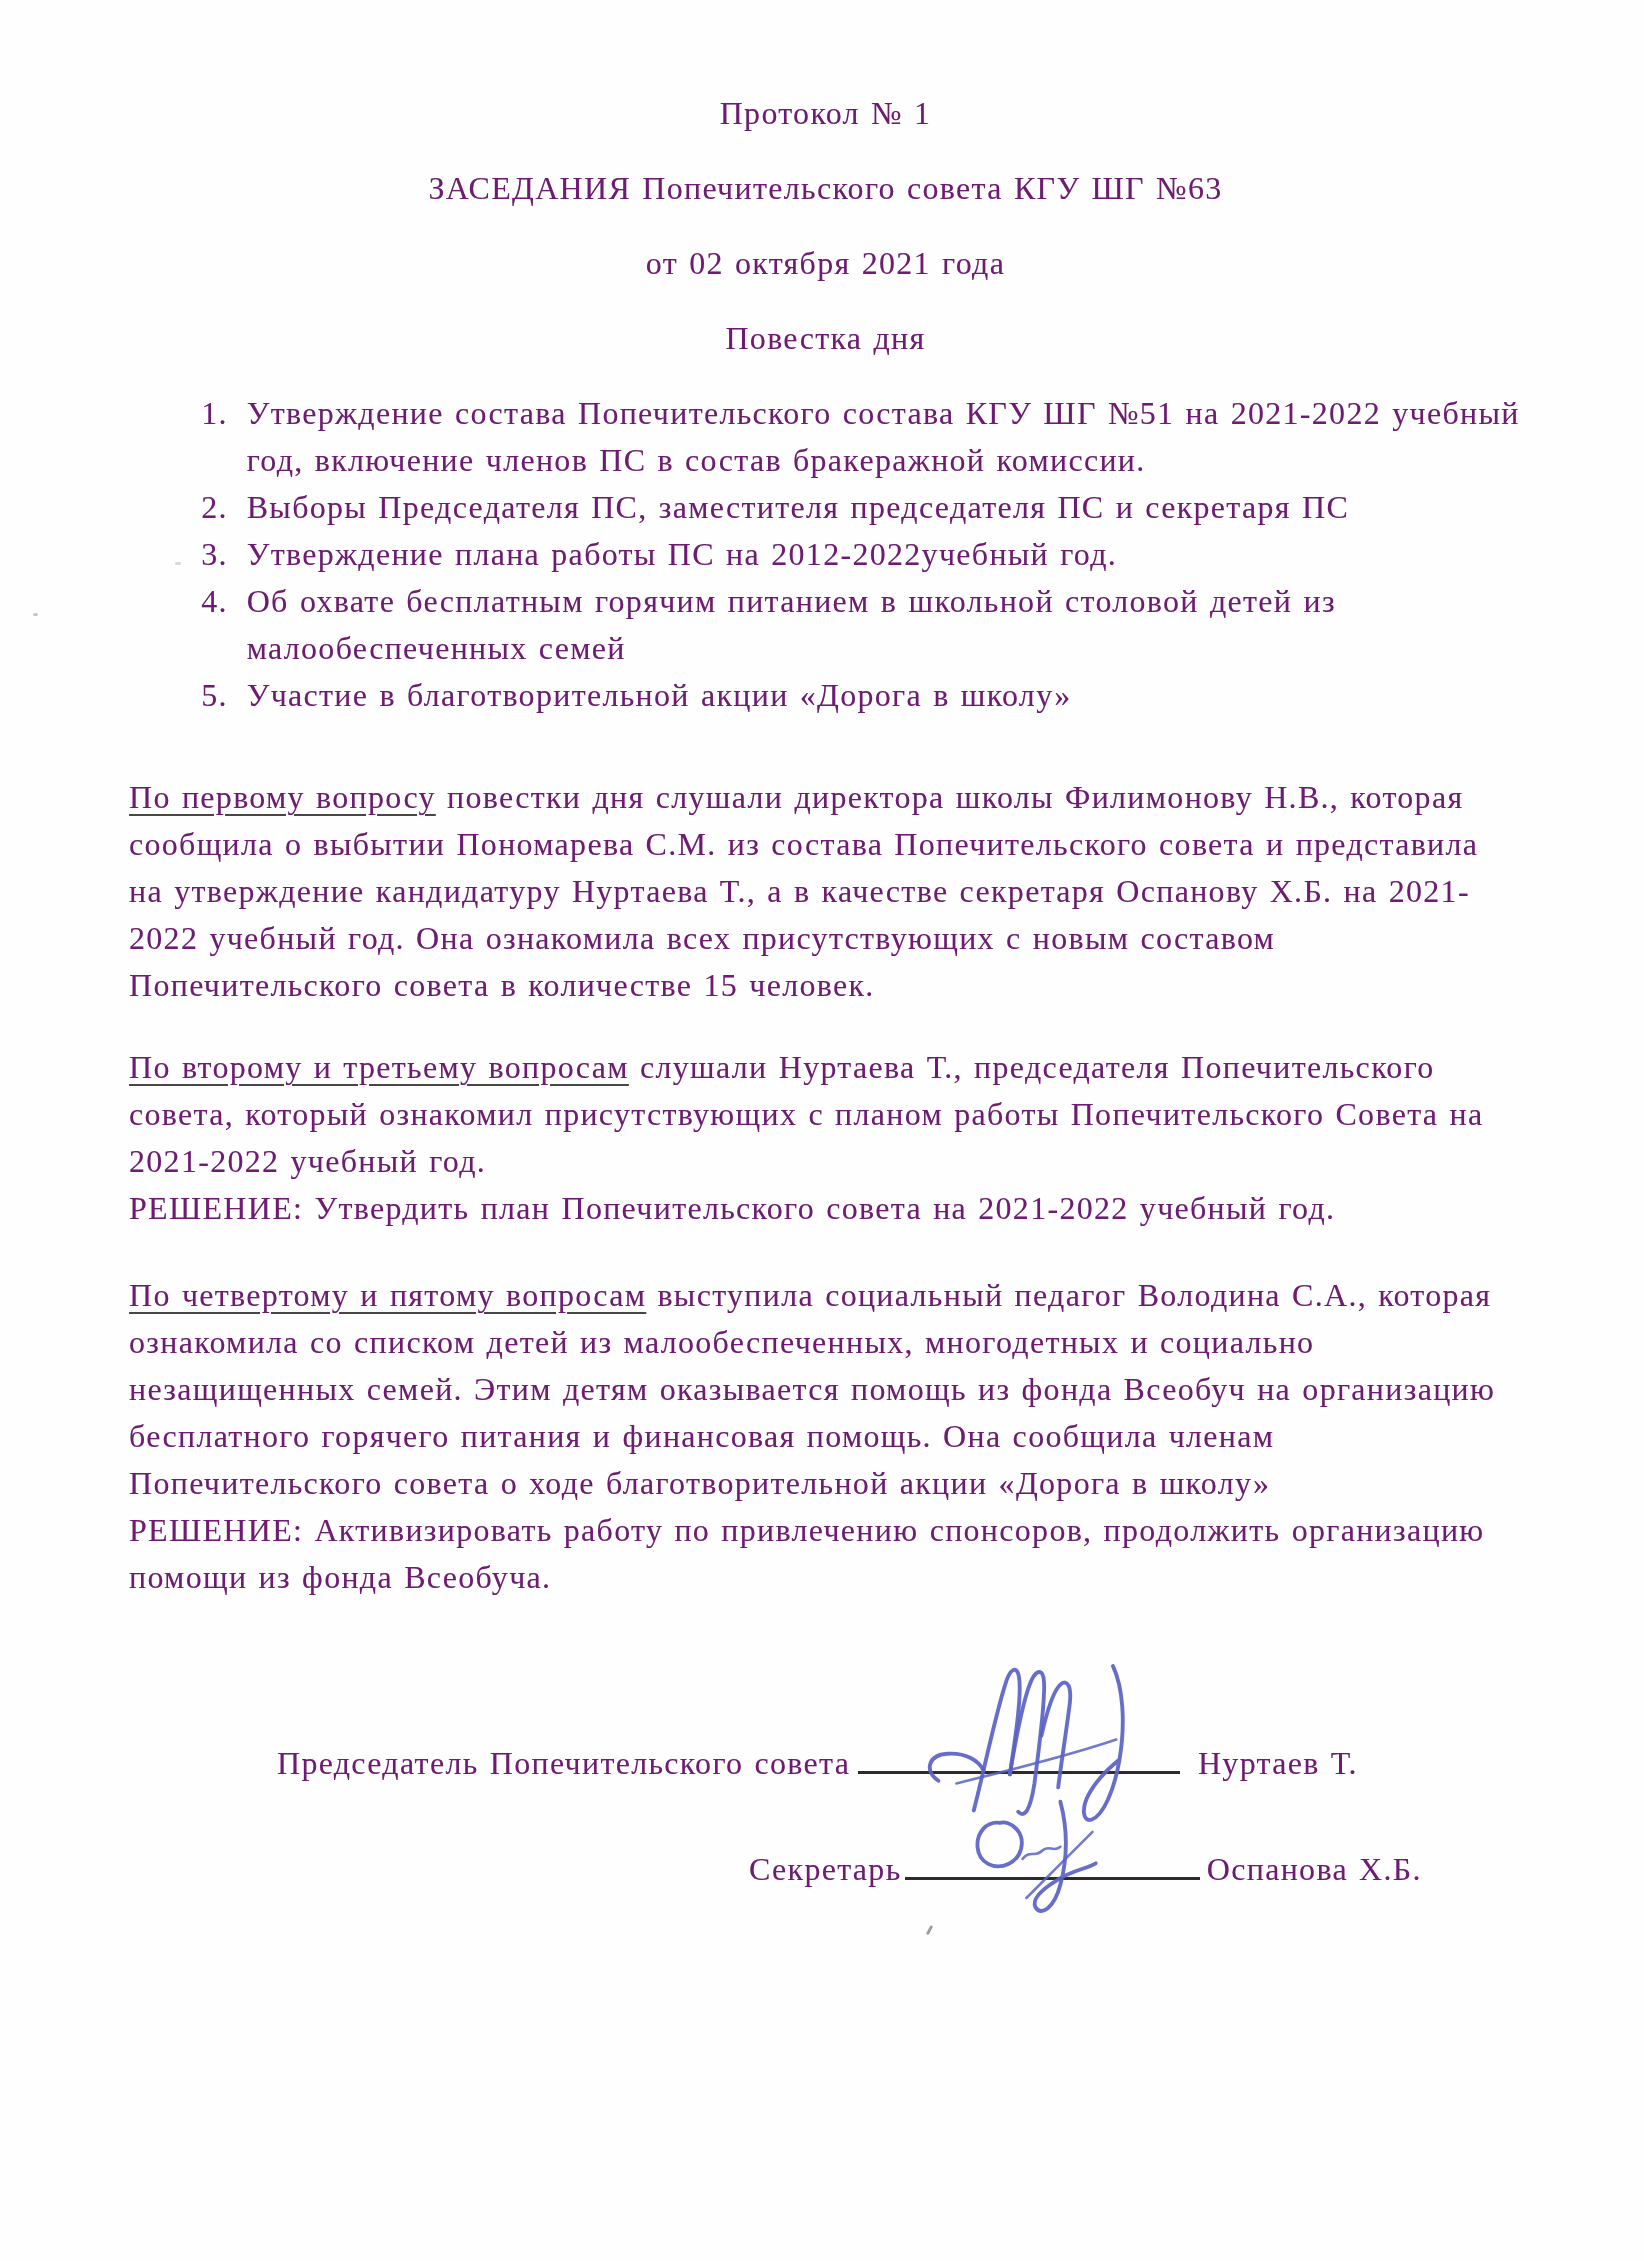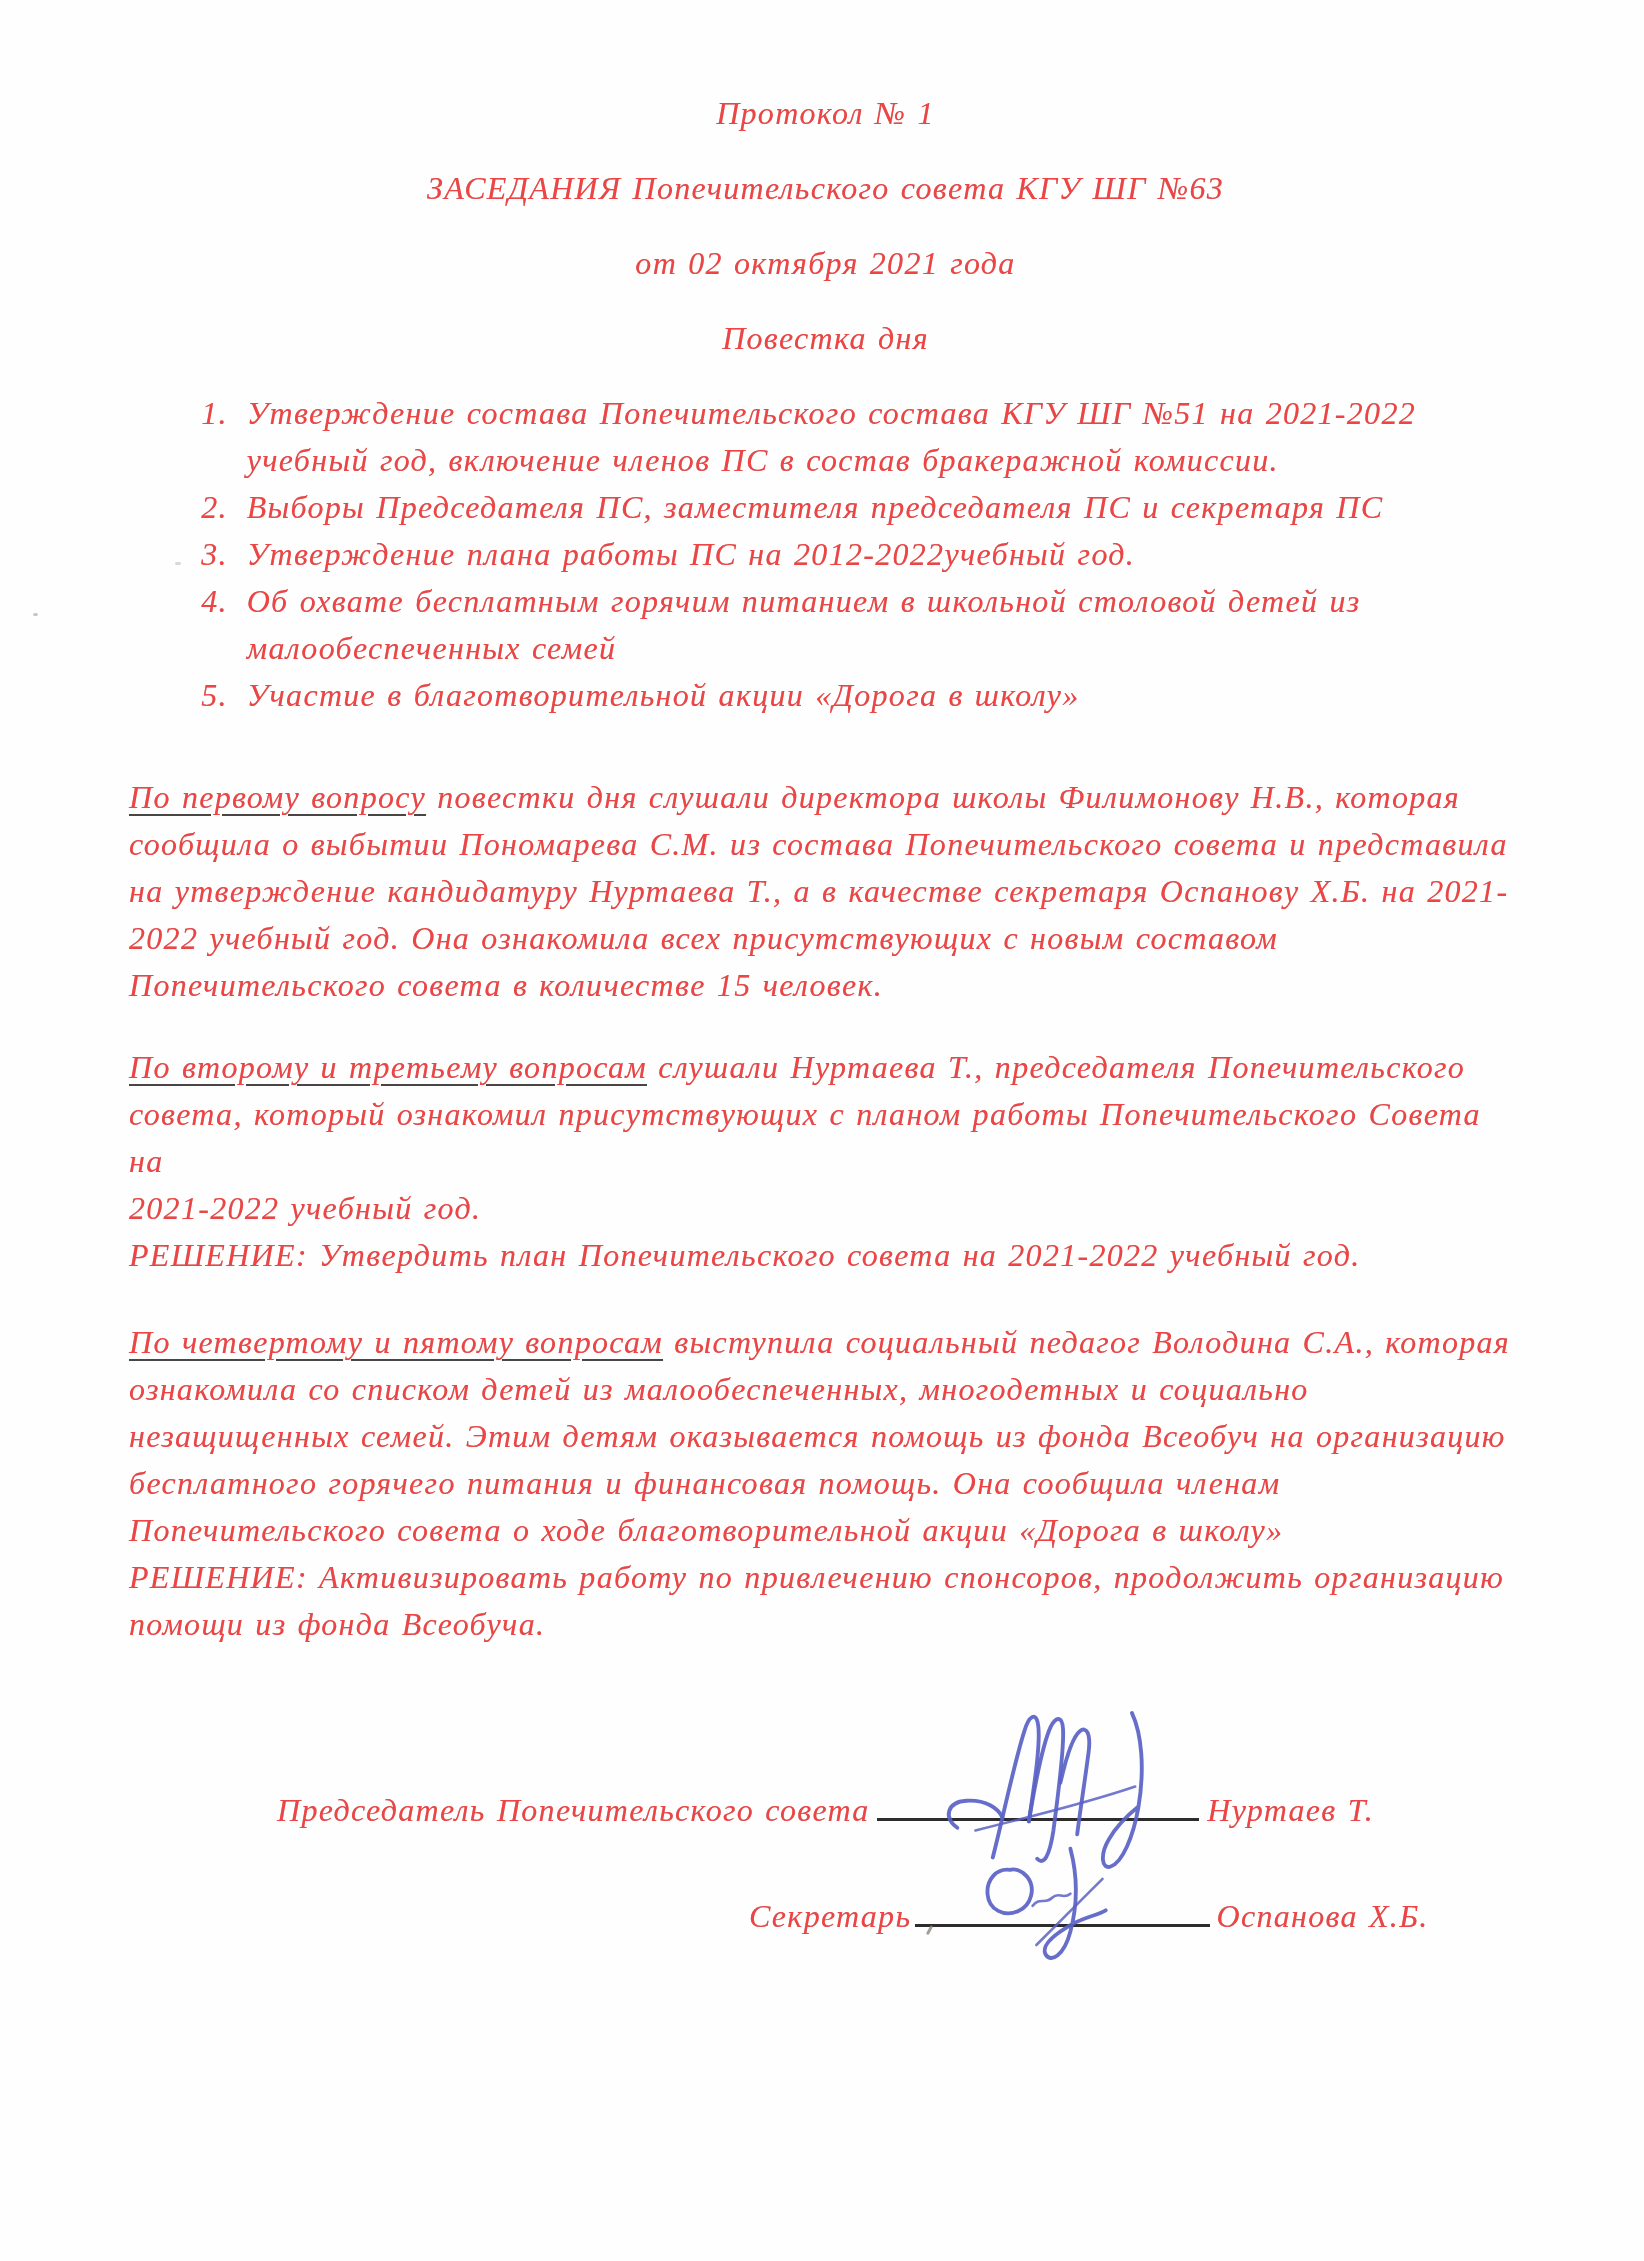--- a/index.html
+++ b/index.html
@@ -8,24 +8,23 @@
     width:1644px; height:2261px;
     margin:0 auto;
     background:#fefefe;
     box-sizing:border-box;
     padding:90px 122px 0 129px;
     font-family:"Liberation Serif","DejaVu Serif",serif;
     font-size:32px;
     line-height:47px;
     letter-spacing:1.3px;
     word-spacing:1.9px;
-    color:#ef4444;
+    color:#701a75;
     text-shadow:0 0 0.6px rgba(70,65,60,.35);
     overflow:hidden;
-    font-style:italic;
   }
   .title-line { text-align:center; margin-bottom:28px; }
   .agenda { margin:6px 0 0 0; padding:0 0 0 110px; }
   .agenda li { padding-left:7.7px; }
   .section-1 { margin-top:55px; }
   .section-2 { margin-top:35px; }
   .section-3 { margin-top:40px; }
   .lead {
     text-decoration:underline;
     text-decoration-thickness:1.9px;
@@ -37,21 +36,21 @@
   .sig-row-2 { margin-top:59px; padding-left:620px; }
   .sig-line {
     display:inline-block;
     position:relative;
     height:7.7px;
     border-bottom:3.2px solid #2e2c2a;
     vertical-align:baseline;
   }
   .sig-line-1 { width:322px; margin-left:7.7px; }
   .sig-line-2 { width:295px; margin-left:3.9px; }
-  .sig-name-1 { margin-left:8px; }
+  .sig-name-1 { margin-left:18px; }
   .sig-name-2 { margin-left:6.4px; }
   .sig-svg { position:absolute; overflow:visible; }
   .sig-svg path {
     fill:none;
     stroke:#5a62c4;
     stroke-width:6;
     stroke-linecap:round;
     stroke-linejoin:round;
     opacity:.92;
   }

